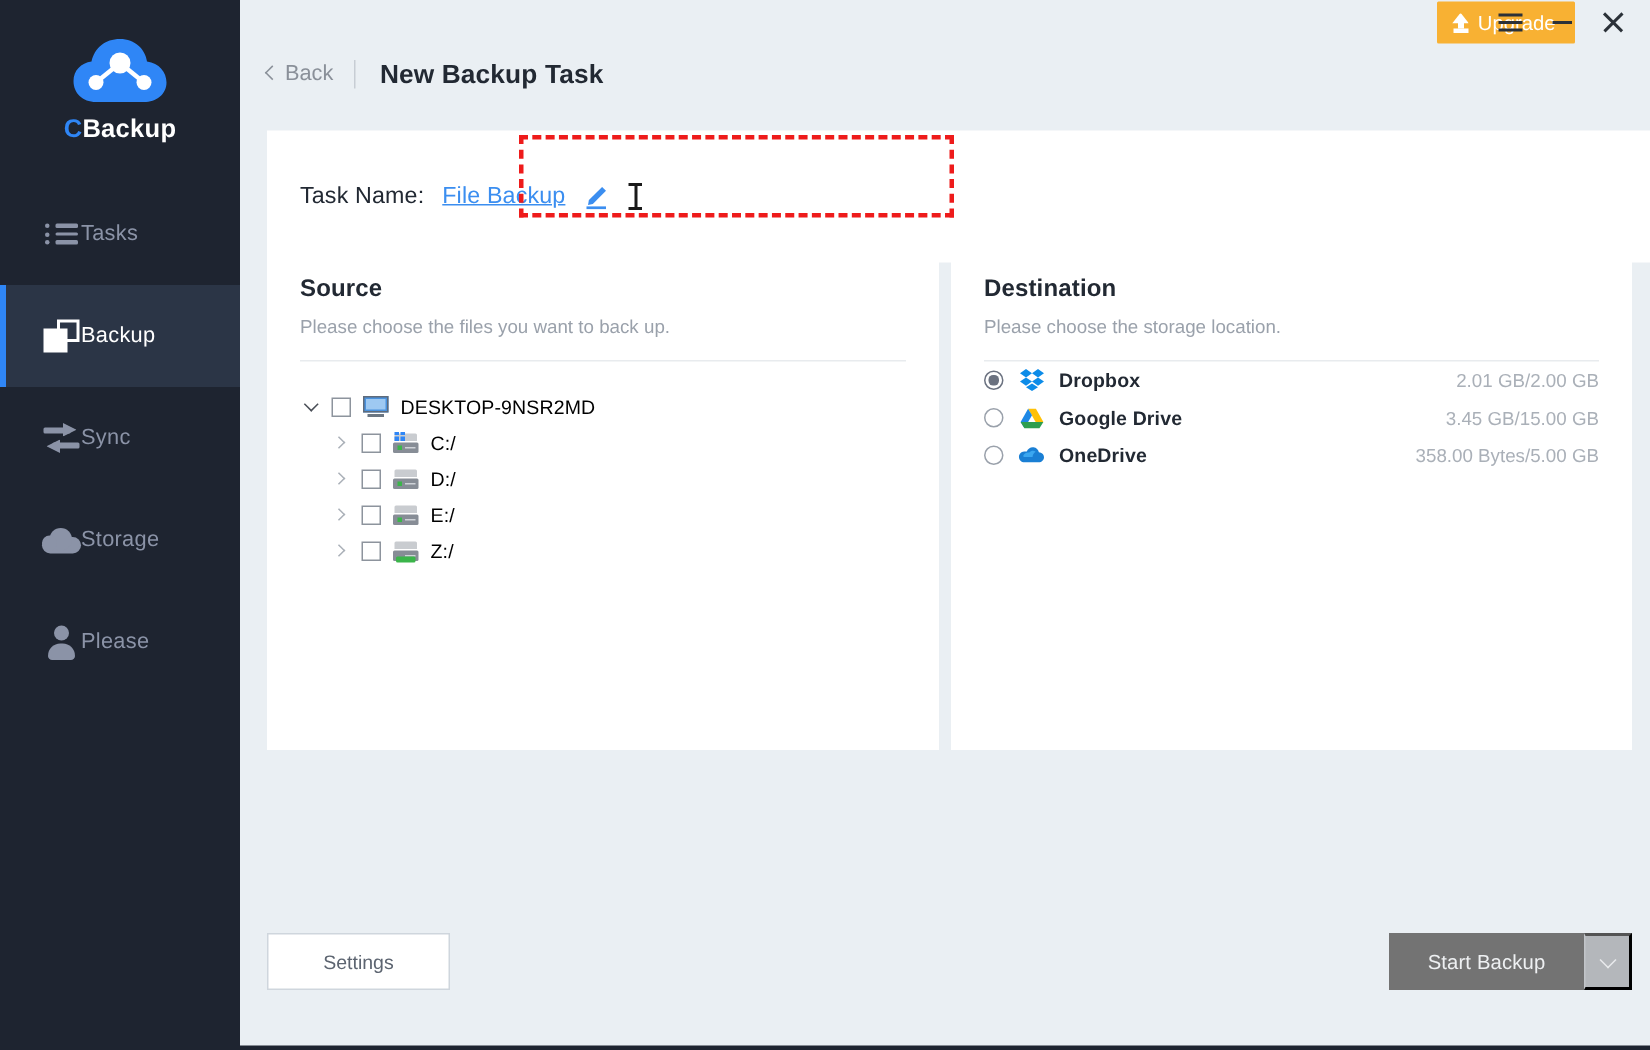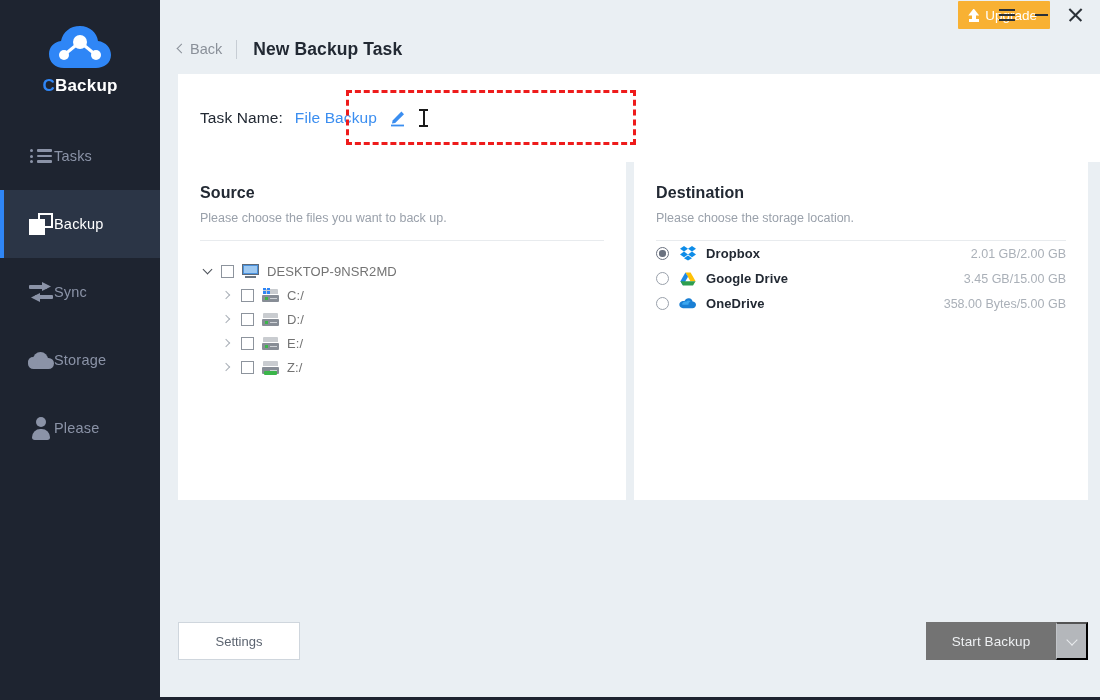--- a/index.html
+++ b/index.html
@@ -140,28 +140,28 @@
   }
   .back-chev {
     width:7px; height:7px; border-left:1.6px solid #8a9099; border-bottom:1.6px solid #8a9099;
     transform:rotate(45deg); display:block; margin-bottom:1px;
   }
   .head-div { width:1px; height:19px; background:#c7cdd4; margin:0 16px 0 14px; }
   .page-title { font-size:17.5px; color:#222933; font-weight:bold; letter-spacing:.1px; }
 
   
   .taskname-card {
-    position:absolute; left:18px; top:74px; width:922px; height:88px;
+    position:absolute; left:18px; top:87px; width:922px; height:88px;
     background:#ffffff;
   }
   .taskname-inner {
     height:100%; display:flex; align-items:center; padding-left:22px; gap:12px;
   }
   .tn-label { font-size:15.5px; color:#222933; letter-spacing:.1px; }
-  .tn-value { font-size:15.5px; color:#3b8ef0; letter-spacing:.1px; }
+  .tn-value { font-size:15.5px; color:#3b8ef0; letter-spacing:.1px;text-decoration:underline; }
   .pencil { width:17px; height:17px; position:relative; cursor:pointer; display:block; }
   .ibeam { width:9px; height:18px; position:relative; display:block; margin-left:1px;}
   .ibeam .v { position:absolute; left:4px; top:0; width:1.6px; height:18px; background:#1a1a1a; }
   .ibeam .t { position:absolute; left:0; width:9px; height:1.6px; background:#1a1a1a; }
   .ibeam .t.top { top:0; } .ibeam .t.bot { bottom:0; }
 
   .annot-box {
     position:absolute; left:186px; top:90px; width:290px; height:55px;
     border:3px dashed #ee1b1b; pointer-events:none;
   }
@@ -171,21 +171,21 @@
   .panel { background:#ffffff; height:340px; padding:24px 22px 0 22px; position:relative; }
   .panel-source { width:448px; flex:0 0 448px; }
   .panel-gap { flex:0 0 8px; }
   .panel-dest { flex:1; }
   .panel h2 { font-size:16px; color:#222933; font-weight:bold; letter-spacing:.1px; }
   .panel .sub { margin-top:9px; font-size:12.5px; color:#9aa1ab; }
   .panel .rule { margin-top:15px; height:1px; background:#e8ebee; }
 
   
   .tree { margin-top:18px; }
-  .tnode { display:flex; align-items:center; height:24px; font-size:13px; color:#737373; }
+  .tnode { display:flex; align-items:center; height:24px; font-size:13px; color:#000000; }
   .tnode.child { padding-left:20px; }
   .caret {
     width:14px; flex:0 0 14px; display:flex; align-items:center; justify-content:center;
     cursor:pointer;
   }
   .caret .down {
     width:7px; height:7px; border-right:1.8px solid #4a4f57; border-bottom:1.8px solid #4a4f57;
     transform:rotate(45deg); margin-bottom:3px;
   }
   .caret .right {

